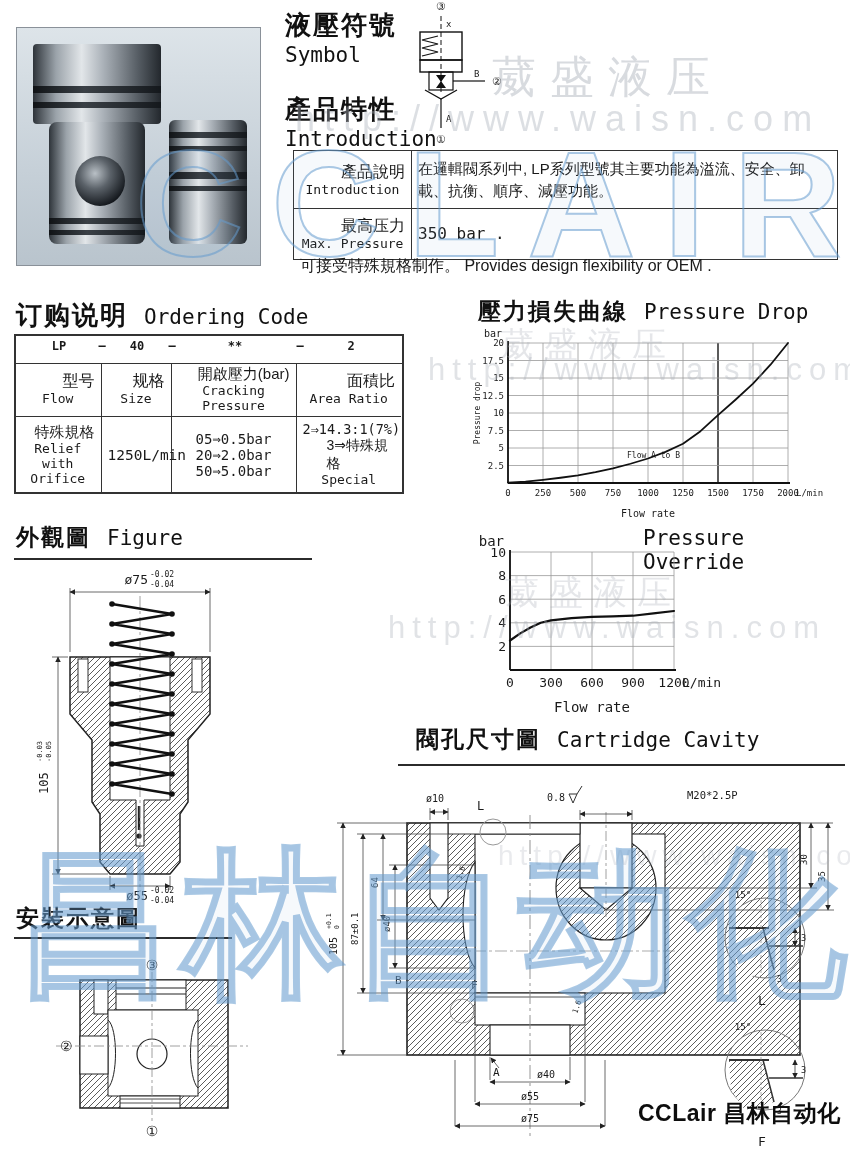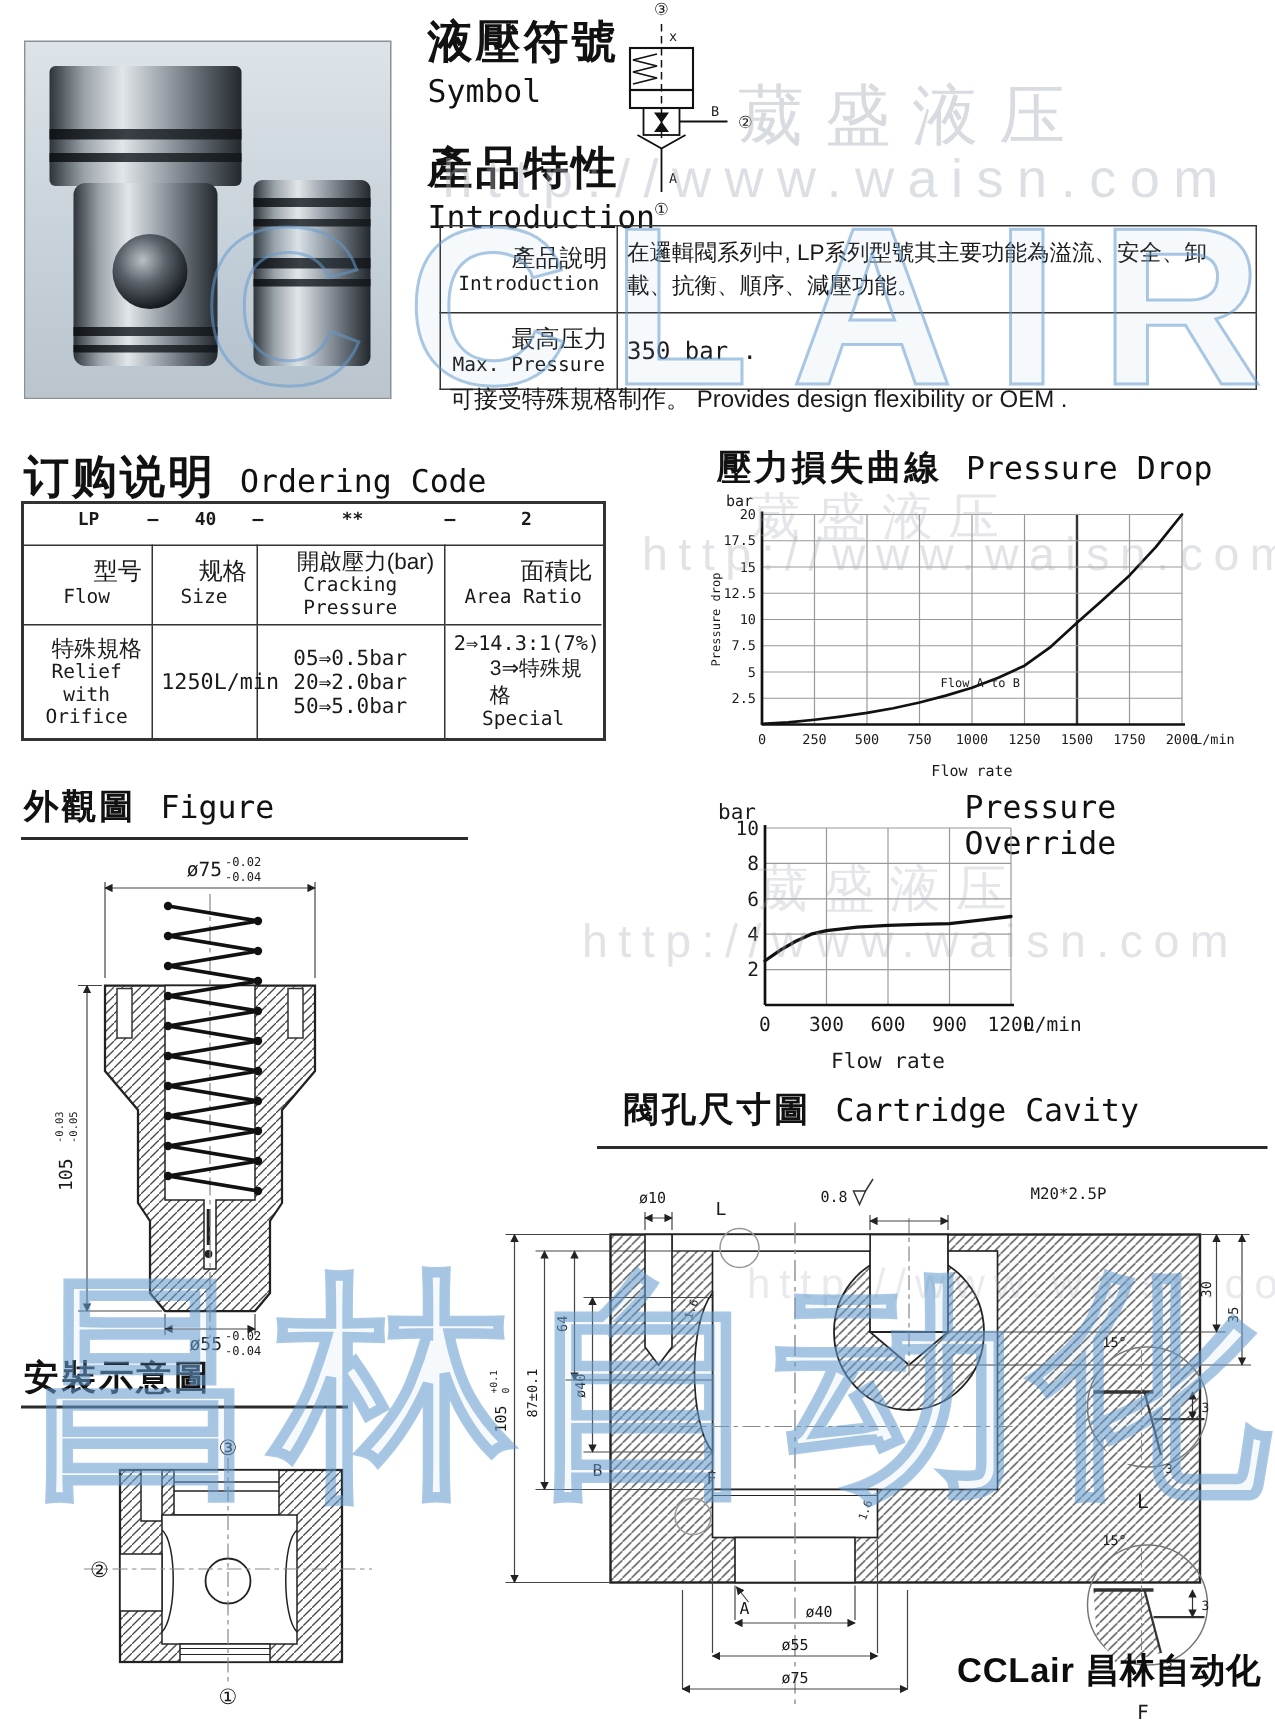--- a/index.html
+++ b/index.html
@@ -1,19 +1,19 @@
 <!DOCTYPE html>
 <html><head>
 <meta charset="utf-8">
 <style>
   html,body{margin:0;padding:0;background:#e8e8e8;}
   #page{position:relative;width:850px;height:1152px;background:#ffffff;overflow:hidden;
         font-family:"Liberation Sans","DejaVu Sans",sans-serif;color:#1a1a1a;}
   .abs{position:absolute;}
-  .zh-big{font-weight:700;font-size:30px;letter-spacing:2px;color:#111;}
+  .zh-big{font-weight:700;font-size:26px;letter-spacing:2px;color:#111;}
   .zh-mid{font-weight:700;font-size:23px;letter-spacing:2px;color:#111;}
   .en-sub{font-family:"DejaVu Sans Mono","Liberation Mono",monospace;font-size:21px;color:#111;}
   .head-inline{display:flex;align-items:baseline;gap:16px;white-space:nowrap;}
   .rule{position:absolute;height:0;border-top:2px solid #2b2b2b;}
   
   .photo{left:16px;top:27px;width:243px;height:237px;border:1px solid #8a9199;
          background:linear-gradient(180deg,#dde4e9 0%,#c6d0d8 60%,#b9c4cd 100%);}
   .metal{background:linear-gradient(90deg,#2e343a 0%,#9ba3aa 18%,#e2e6e9 38%,#aab1b8 55%,#565d64 82%,#23282d 100%);
          border-radius:4px;}
   .band{position:absolute;left:0;width:100%;background:linear-gradient(90deg,#101316,#3a4046 40%,#14181c);}

